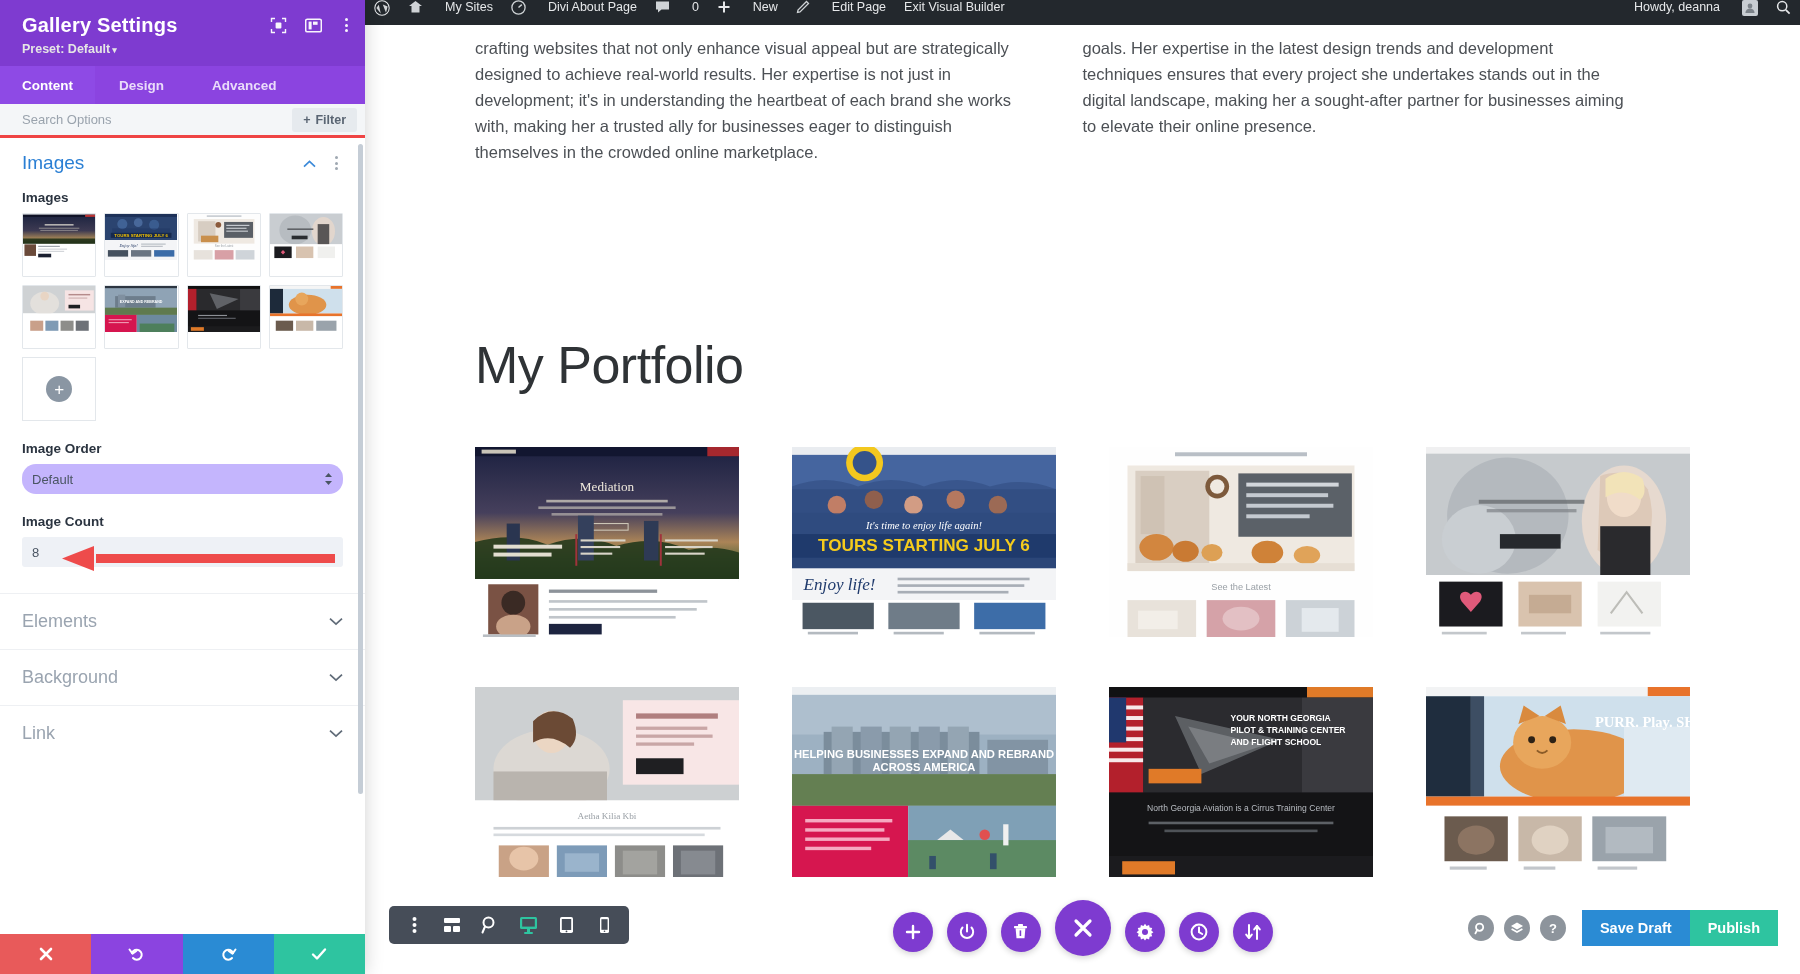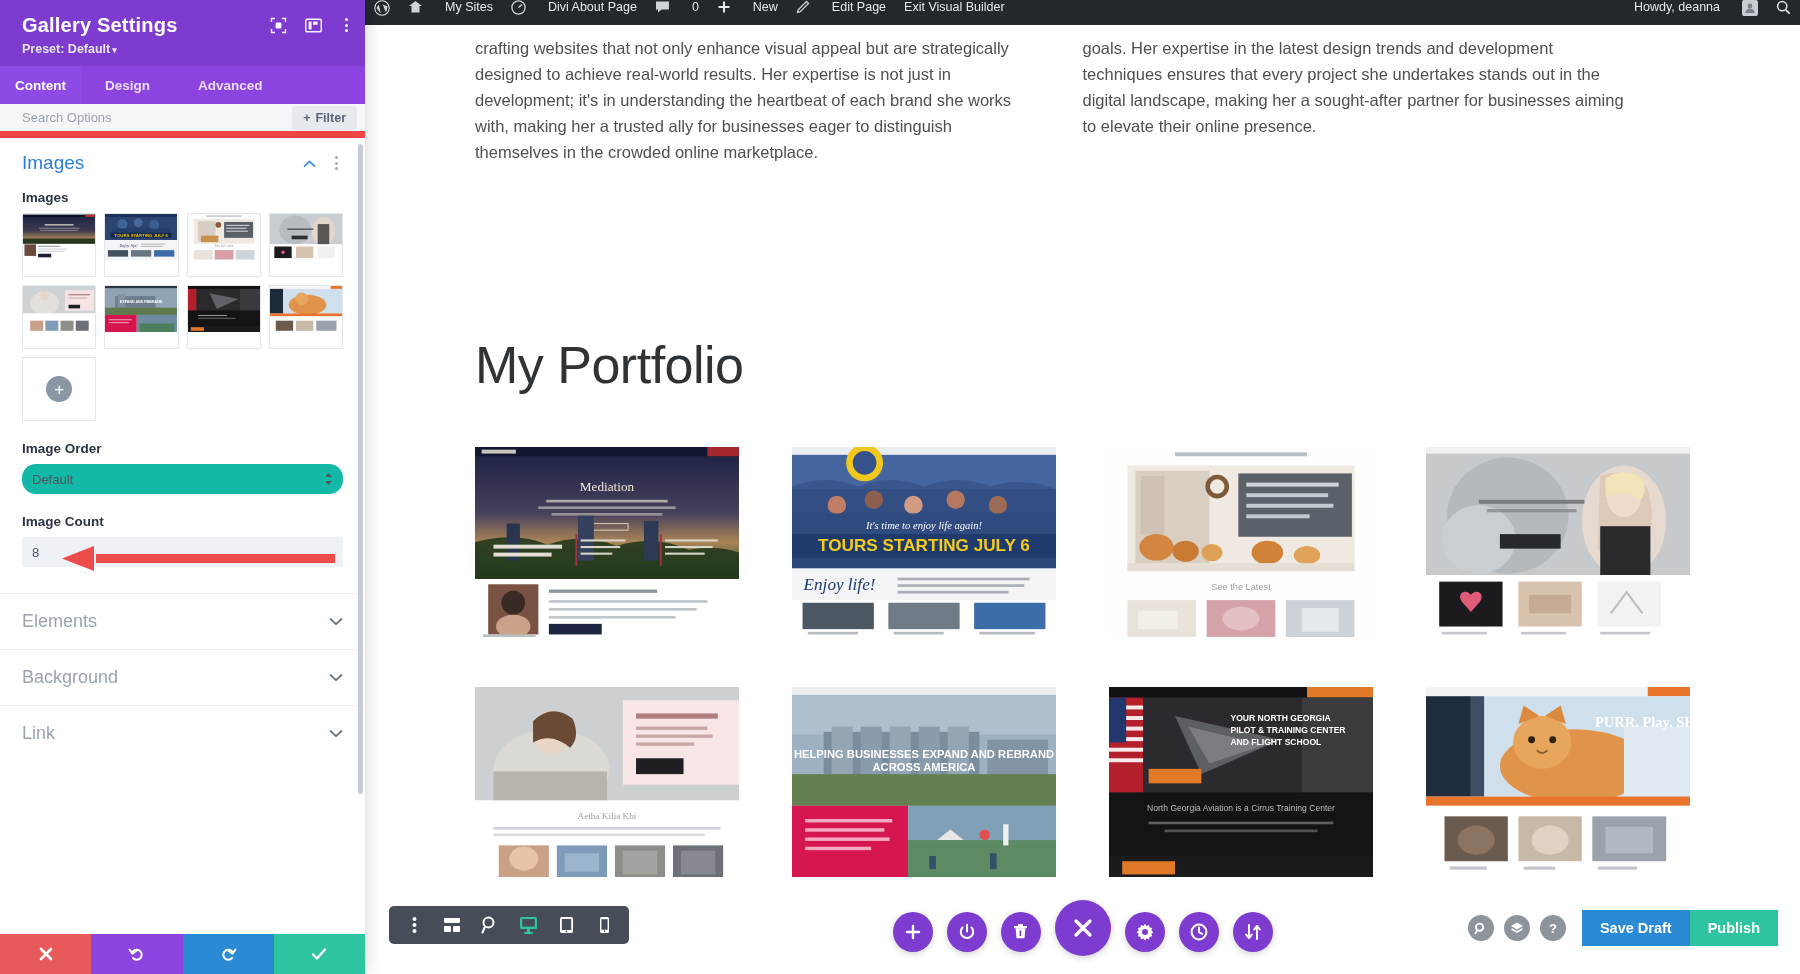--- a/index.html
+++ b/index.html
@@ -49,24 +49,24 @@
   .tabs {
     display: flex; background: #8b44e0; height: 38px;
   }
   .tab {
     flex: 0 0 auto; padding: 0 24px;
     display: flex; align-items: center; justify-content: center;
     color: #eadcfa; font-size: 13.5px; font-weight: bold;
     cursor: pointer; height: 38px;
   }
   .tab.active { background: #8e4ae5; color: #fff; }
-  .tab:first-child { padding: 0 15px; }
+  .tab:first-child { padding: 0 22px; }
 
   .searchbar {
-    height: 34px; background: #f4f6f8; border-bottom: 7px solid #ef4444;
+    height: 34px; background: #f4f6f8; border-bottom: 3px solid #ef4444;
     display: flex; align-items: center; padding: 0 8px 0 22px;
     position: relative;
   }
   .search-input {
     border: 0; background: transparent; outline: none;
     font-size: 13px; color: #8f99a3; flex: 1;
     font-family: "Liberation Sans", sans-serif;
   }
   .search-input::placeholder { color: #9aa3ad; }
   .filter-btn {
@@ -115,21 +115,21 @@
   }
   .addcircle {
     width: 26px; height: 26px; border-radius: 50%; background: #8a96a3;
     color: #fff; display: flex; align-items: center; justify-content: center;
     font-size: 17px; line-height: 1;
   }
   .addrow { display: grid; grid-template-columns: repeat(4, 1fr); gap: 8px; margin-top: 8px; }
 
   .field { margin-top: 20px; }
   .select-box {
-    background: #14b8a6; height: 30px; border-radius: 14px;
+    background: #c4b5fd; height: 30px; border-radius: 14px;
     display: flex; align-items: center; padding: 0 10px;
     font-size: 13px; color: #4a5563; position: relative; cursor: pointer;
   }
   .select-box .arrows {
     position: absolute; right: 10px; display: flex; flex-direction: column;
     line-height: 6px; font-size: 9px; color: #4a5563;
   }
   .text-box {
     background: #eef1f6; height: 30px; border-radius: 3px;
     display: flex; align-items: center; padding: 0 10px;

